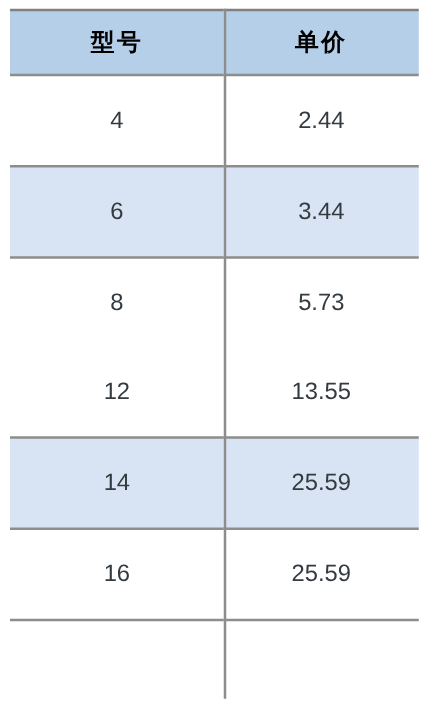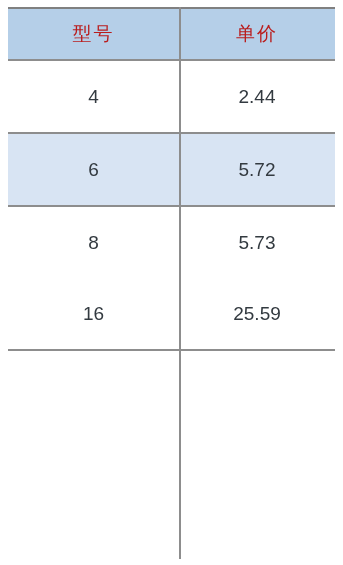--- a/index.html
+++ b/index.html
@@ -42,23 +42,23 @@
     padding: 0;
     margin: 0;
   }
 
   
   .price-table thead tr {
     height: 50px;
   }
   .price-table th {
     background: #b5cfe8;
-    color: #b91c1c;
+    color: #000000;
     font-size: 19px;
-    font-weight: normal;
+    font-weight: bold;
     letter-spacing: 2px;
     border-top: 2px solid #808080;
     border-bottom: 2px solid #8d8d8d;
     height: 50px;
     margin-left: 12px;
   }
 
   
   .price-table tbody tr {
     height: 71px;
@@ -111,25 +111,33 @@
       </tr>
     </thead>
 
     <tbody>
       <tr class="">
         <td>4</td>
         <td>2.44</td>
       </tr>
       <tr class="banded">
         <td>6</td>
-        <td>5.72</td>
+        <td>3.44</td>
       </tr>
       <tr class="">
         <td>8</td>
         <td>5.73</td>
+      </tr>
+      <tr class="">
+        <td>12</td>
+        <td>13.55</td>
+      </tr>
+      <tr class="banded">
+        <td>14</td>
+        <td>25.59</td>
       </tr>
       <tr class="last-row">
         <td>16</td>
         <td>25.59</td>
       </tr>
     </tbody>
   </table>
 
   <div class="col-divider"></div>
 

